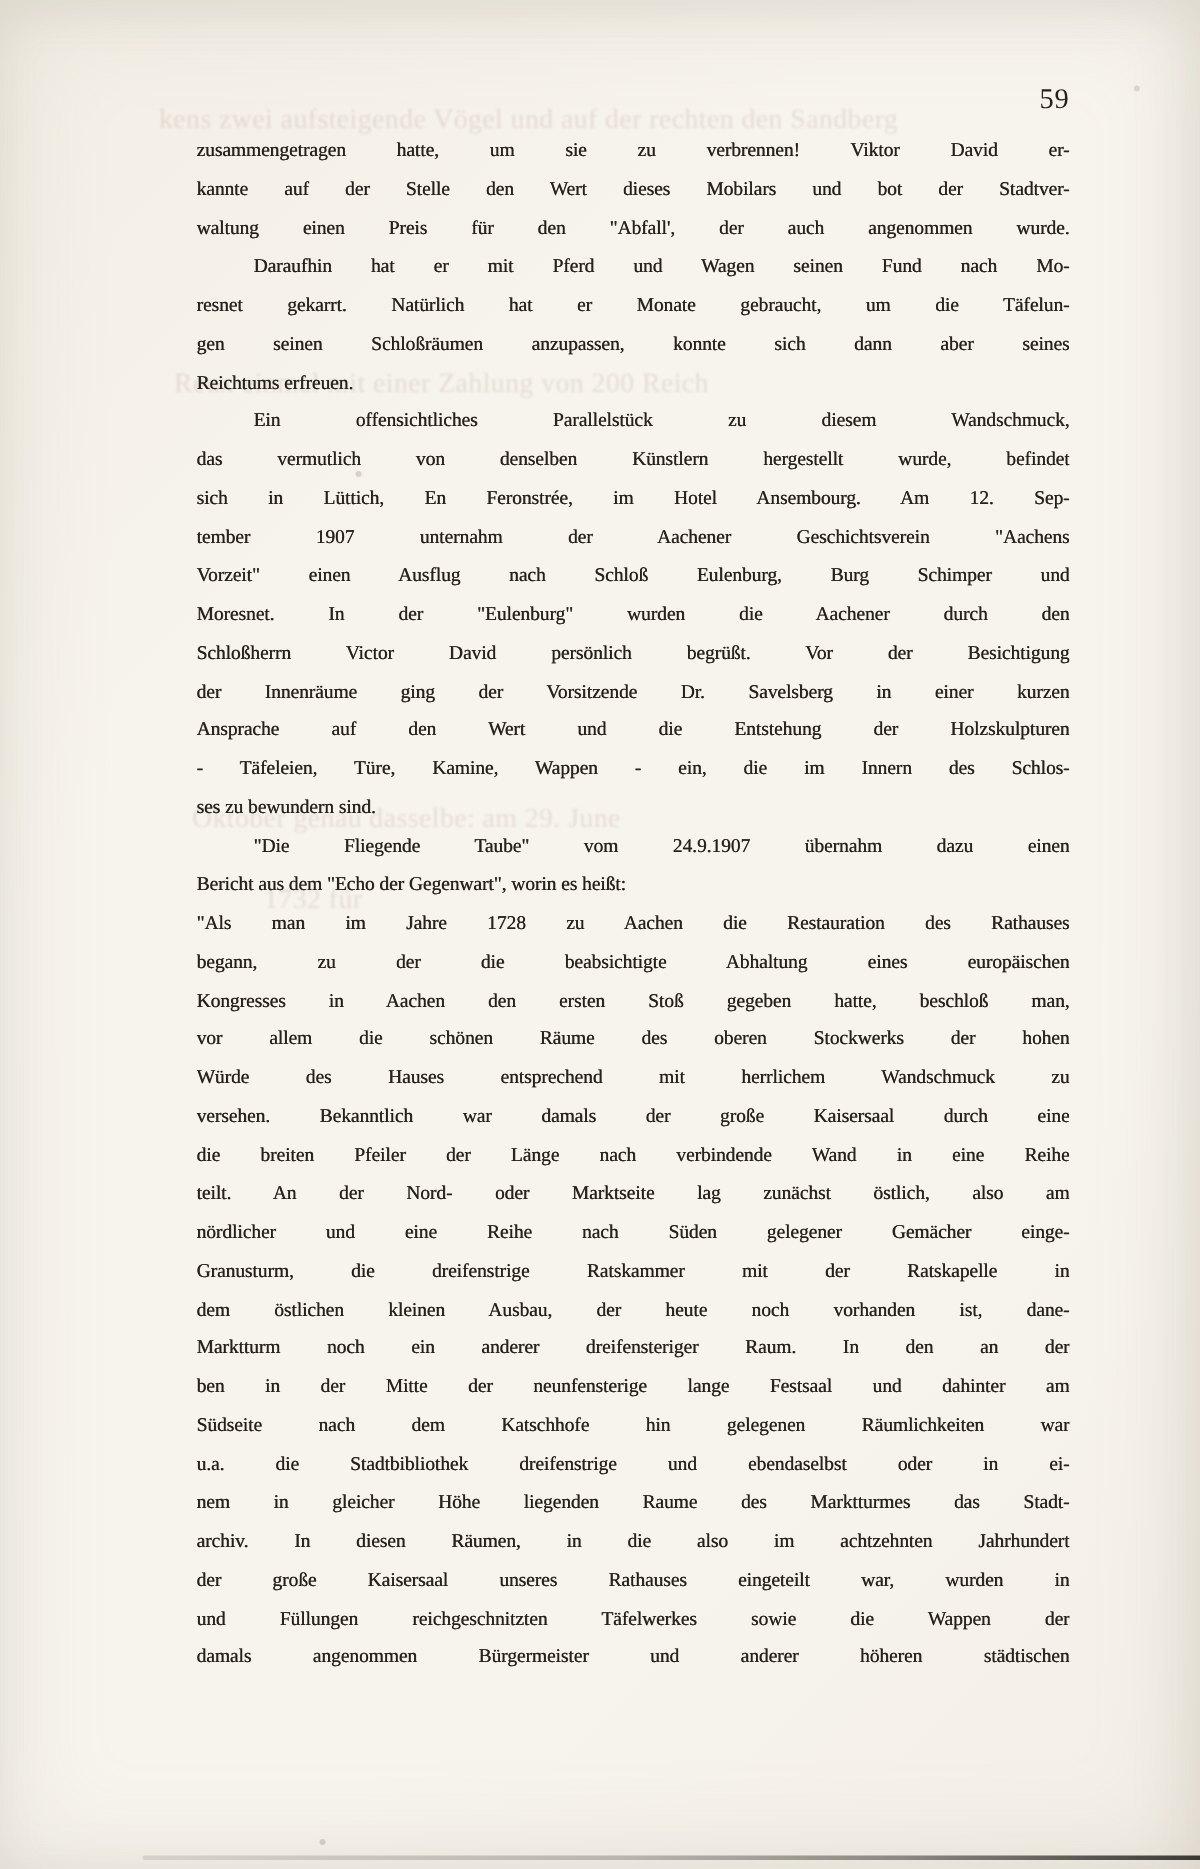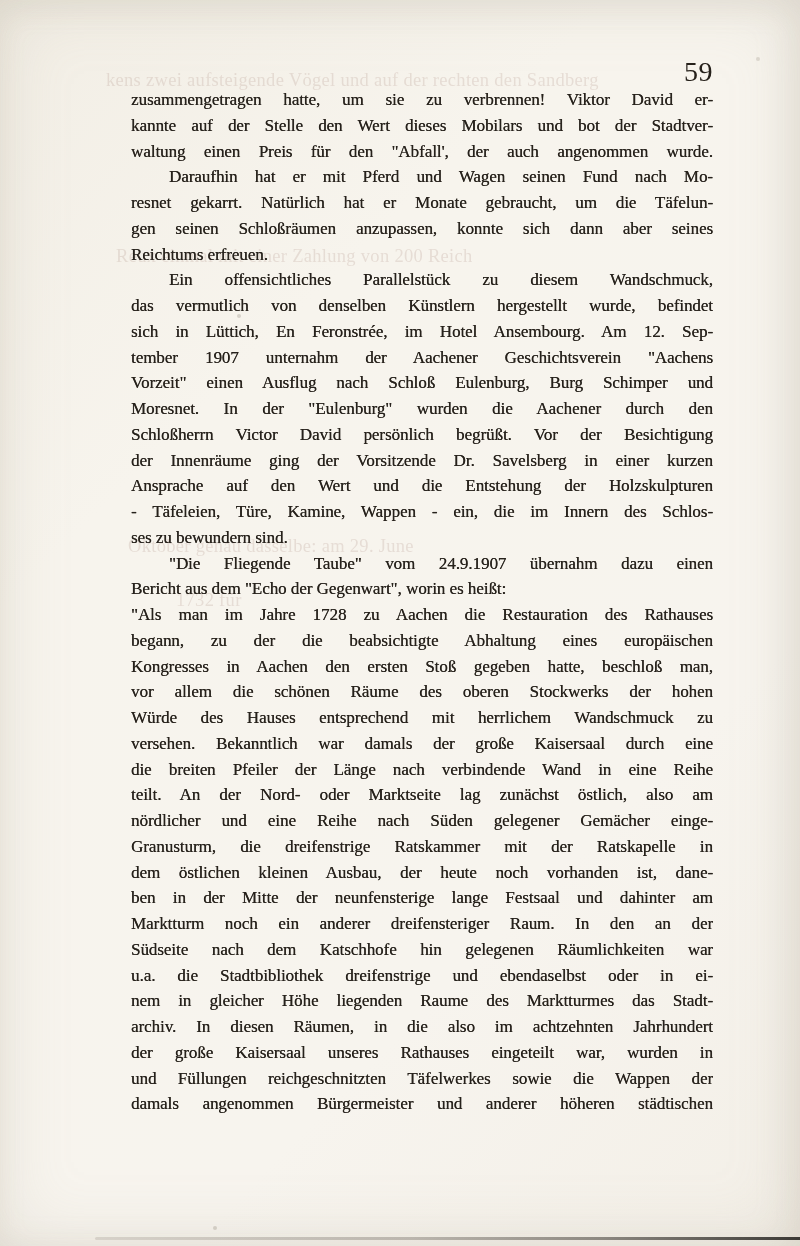--- a/index.html
+++ b/index.html
@@ -33,30 +33,30 @@
       757px 58px 0 1px rgba(130,120,105,0.22),
       1272px 1179px 0 0 rgba(140,130,115,0.25);
   }
 
   .page-number {
     position: absolute;
     left: 131px;
     top: 56px;
     width: 582px;
     text-align: right;
-    font-size: 28px;
+    font-size: 19px;
     letter-spacing: 0.5px;
   }
 
   .text-block {
     position: absolute;
     left: 131px;
     top: 87px;
     width: 582px;
-    font-size: 17px;
+    font-size: 13px;
     line-height: 25.75px;
     letter-spacing: -0.05px;
     text-shadow: 0.25px 0 0 rgba(38, 33, 27, 0.85);
     overflow: hidden;
   }
 
   .para { margin: 0; }
 
   .line {
     text-align: justify;
@@ -147,22 +147,22 @@
         <div class="line">begann, zu der die beabsichtigte Abhaltung eines europäischen</div>
         <div class="line">Kongresses in Aachen den ersten Stoß gegeben hatte, beschloß man,</div>
         <div class="line">vor allem die schönen Räume des oberen Stockwerks der hohen</div>
         <div class="line">Würde des Hauses entsprechend mit herrlichem Wandschmuck zu</div>
         <div class="line">versehen. Bekanntlich war damals der große Kaisersaal durch eine</div>
         <div class="line">die breiten Pfeiler der Länge nach verbindende Wand in eine Reihe</div>
         <div class="line">teilt. An der Nord- oder Marktseite lag zunächst östlich, also am</div>
         <div class="line">nördlicher und eine Reihe nach Süden gelegener Gemächer einge-</div>
         <div class="line">Granusturm, die dreifenstrige Ratskammer mit der Ratskapelle in</div>
         <div class="line">dem östlichen kleinen Ausbau, der heute noch vorhanden ist, dane-</div>
+        <div class="line">Marktturm noch ein anderer dreifensteriger Raum. In den an der</div>
         <div class="line">ben in der Mitte der neunfensterige lange Festsaal und dahinter am</div>
-        <div class="line">Marktturm noch ein anderer dreifensteriger Raum. In den an der</div>
         <div class="line">Südseite nach dem Katschhofe hin gelegenen Räumlichkeiten war</div>
         <div class="line">u.a. die Stadtbibliothek dreifenstrige und ebendaselbst oder in ei-</div>
         <div class="line">nem in gleicher Höhe liegenden Raume des Marktturmes das Stadt-</div>
         <div class="line">archiv. In diesen Räumen, in die also im achtzehnten Jahrhundert</div>
         <div class="line">der große Kaisersaal unseres Rathauses eingeteilt war, wurden in</div>
         <div class="line">und Füllungen reichgeschnitzten Täfelwerkes sowie die Wappen der</div>
         <div class="line">damals angenommen Bürgermeister und anderer höheren städtischen</div>
       </div>
     </div>
 

